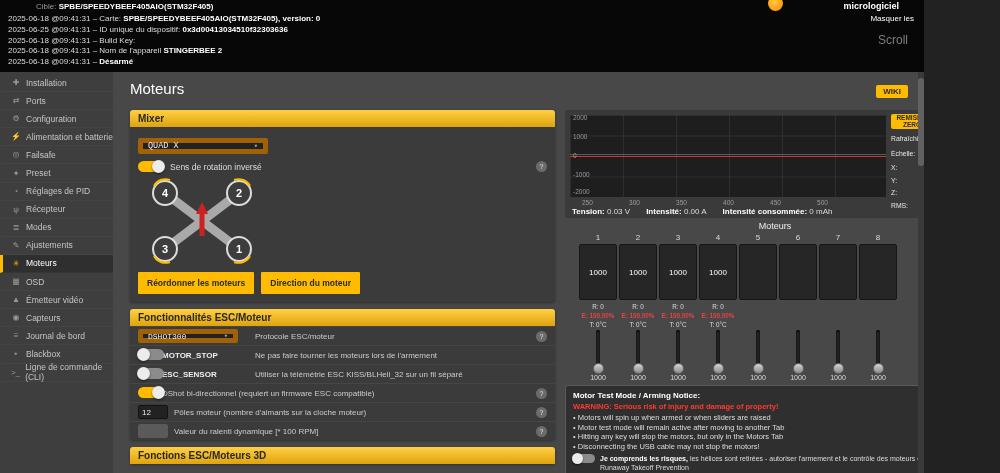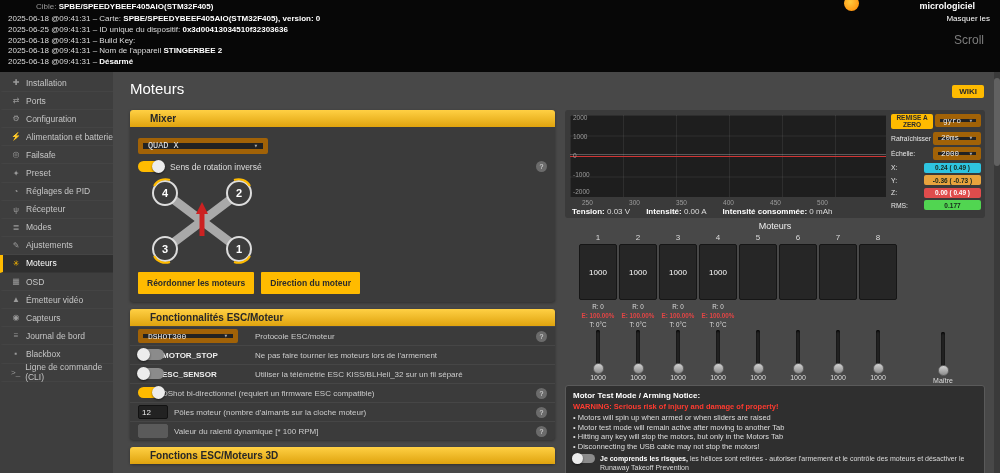--- a/index.html
+++ b/index.html
@@ -1,17 +1,17 @@
 <!DOCTYPE html>
 <html><head>
 <meta charset="utf-8">
 <style>
   * { margin:0; padding:0; box-sizing:border-box; }
   body { font-family:"Liberation Sans", sans-serif; background:#222; }
-  .screen { position:relative; width:1000px; height:473px; overflow:hidden; background:#c4b5fd; }
+  .screen { position:relative; width:924px; height:473px; overflow:hidden; background:#c4b5fd; }
 
   
   .log-header { position:absolute; top:0; left:0; width:100%; height:72px; background:#070707; z-index:6; }
   .target-line { position:absolute; left:36px; top:2px; font-size:8px; color:#999; }
   .target-line b { color:#fff; }
   .log-lines { position:absolute; left:8px; top:14px; font-size:8px; line-height:10.8px; color:#ddd; }
   .log-line b { color:#fff; }
   .fw-logo { position:absolute; right:141px; top:-4px; width:15px; height:15px; border-radius:50%;
              background:radial-gradient(circle at 42% 40%, #ffc93e, #ff8400); }
   .fw-text { position:absolute; right:25px; top:1px; font-size:9px; font-weight:bold; color:#fff; }
@@ -30,21 +30,21 @@
   .main { position:absolute; left:113px; top:72px; right:0; bottom:0; background:#484848; }
   .page-title { position:absolute; left:17px; top:8px; font-size:15px; color:#fff; }
   .wiki-btn { position:absolute; right:16px; top:13px; background:#ffbb00; color:#2b2b2b; font-size:8px;
               font-weight:bold; padding:2px 7px; border-radius:2px; cursor:pointer; }
 
   .col-left  { position:absolute; left:17px;  top:38px; width:425px; }
   .col-right { position:absolute; left:452px; top:38px; width:420px; }
 
   .box { background:#3b3b3b; border-radius:3px; margin-bottom:7px; box-shadow:0 1px 3px rgba(0,0,0,.35); }
   .box-header { background:linear-gradient(180deg,#ffd044,#dfa30e); color:#272727; font-size:10px; font-weight:bold;
-                padding:3px 20px; border-radius:3px 3px 0 0; }
+                padding:3px 8px; border-radius:3px 3px 0 0; }
   .box-body { padding:7px 8px 8px; }
 
   .select { display:inline-flex; align-items:center; justify-content:space-between; background:#222; border:5px solid #a16207;
             border-radius:2px; color:#eee; font-size:8.5px; height:16px; padding:0 5px; min-width:100px; cursor:pointer;font-family:Liberation Mono, monospace; }
   .select .chev { color:#aaa; font-size:7px; margin-left:6px; }
   .select.sm { min-width:42px; height:13px; font-size:7.5px; padding:0 3px; flex:1; }
 
   .toggle { position:relative; display:inline-block; width:26px; height:11px; border-radius:6px; background:#8b8b8b;
             flex:none; cursor:pointer; }
   .toggle::after { content:""; position:absolute; top:-1px; left:-1px; width:13px; height:13px; border-radius:50%;

